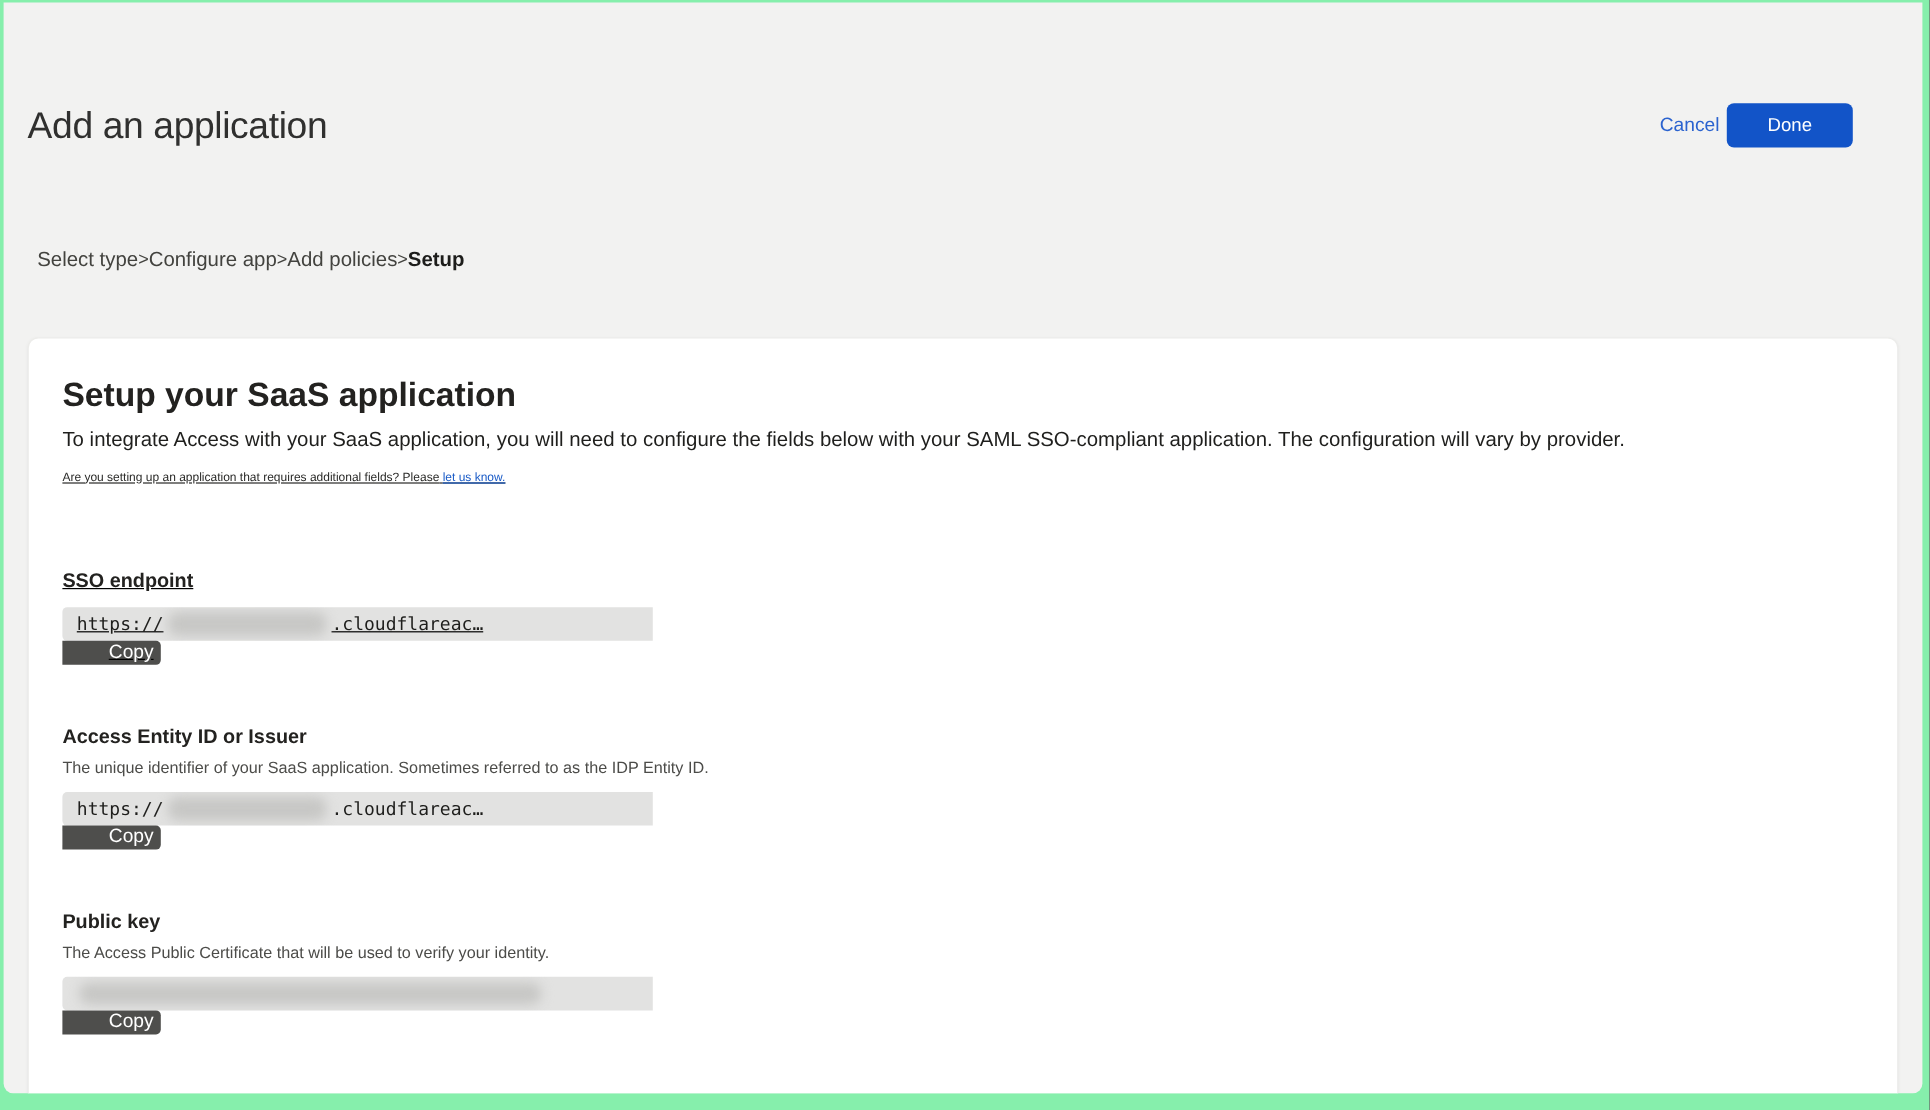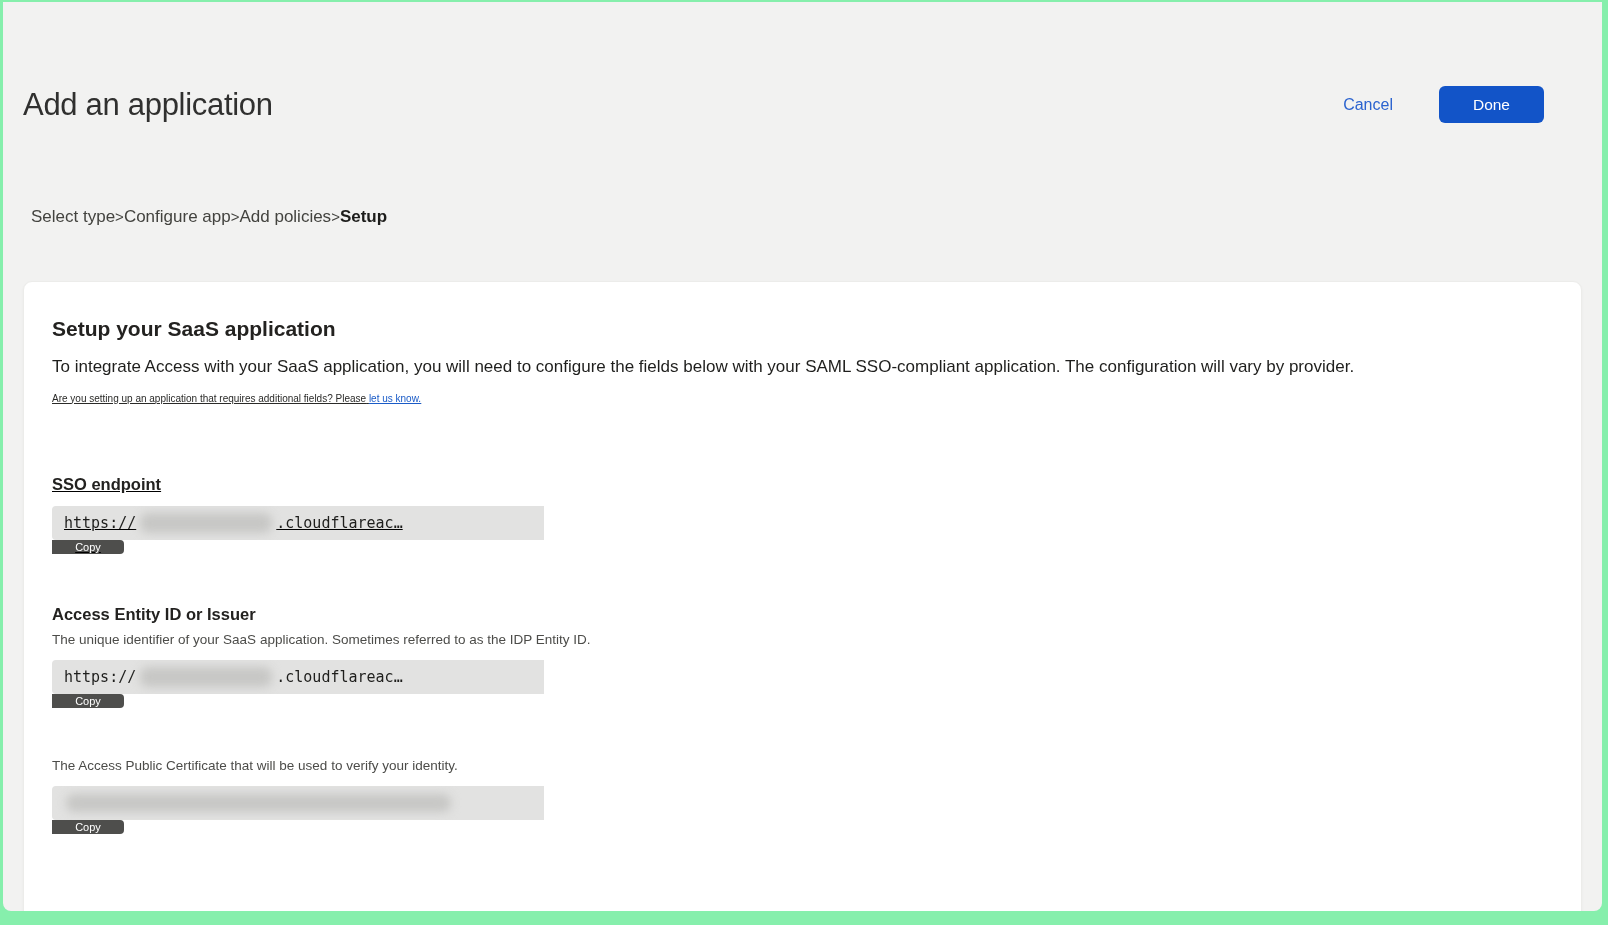--- a/index.html
+++ b/index.html
@@ -29,21 +29,21 @@
     justify-content:space-between;
     align-items:center;
   }
   .page-title {
     font-size:31px;
     font-weight:400;
     letter-spacing:-0.3px;
     color:#30302f;
     line-height:40px;
   }
-  .header-actions { display:flex; align-items:center; gap:40px; padding-right:38px; }
+  .header-actions { display:flex; align-items:center; padding-right:38px; }
   .cancel-link {
     color:#2b63cf;
     font-size:16px;
     cursor:pointer;
     background:none; border:none;
     font-family:inherit;
   }
   .done-button {
     background:#1254c8;
     color:#fff;
@@ -72,21 +72,21 @@
   .card {
     margin-top:54px;
     background:#fff;
     border:1px solid #ececea;
     border-radius:9px;
     box-shadow:0 1px 3px rgba(0,0,0,0.04);
     padding:34px 28px 46px 28px;
     height:650px;
   }
   .card-heading {
-    font-size:21px;
+    font-size:28px;
     font-weight:700;
     color:#232220;
     line-height:26px;
     margin:0;
   }
   .card-intro {
     margin:14px 0 0 0;
     font-size:17px;
     color:#1f1f1d;
     line-height:22px;
@@ -133,28 +133,29 @@
     display:flex;
     align-items:center;
     padding:0 12px;
     font-family:"DejaVu Sans Mono","Liberation Mono",monospace;
     font-size:15px;
     color:#1e1e1c;
     white-space:nowrap;
     overflow:hidden;
   }
   .copy-button {
-    width:72px;
+    width:82px;
     background:#4e4e4c;
     color:#fff;
     border:none;
     border-radius:0 4px 4px 0;
-    font-size:11px;
+    font-size:16px;
     font-family:inherit;
     cursor:pointer;
+    text-align:right;
   }
   .redact {
     display:inline-block;
     background:#c7c7c5;
     filter:blur(5px);
     border-radius:8px;
     vertical-align:middle;
   }
   .redact-partial { width:132px; height:20px; margin:0 4px; }
   .redact-full { width:385px; height:18px; margin-left:2px; }
@@ -210,20 +211,21 @@
           <div class="value-box">
             <span>https://</span>
             <span class="redact redact-partial"></span>
             <span>.cloudflareac…</span>
           </div>
           <button class="copy-button">Copy</button>
         </div>
       </div>
 
       <div class="field">
+        <div class="field-label">Public key</div>
         <div class="field-desc">The Access Public Certificate that will be used to verify your identity.</div>
         <div class="value-row">
           <div class="value-box">
             <span class="redact redact-full"></span>
           </div>
           <button class="copy-button">Copy</button>
         </div>
       </div>
     </section>
 

